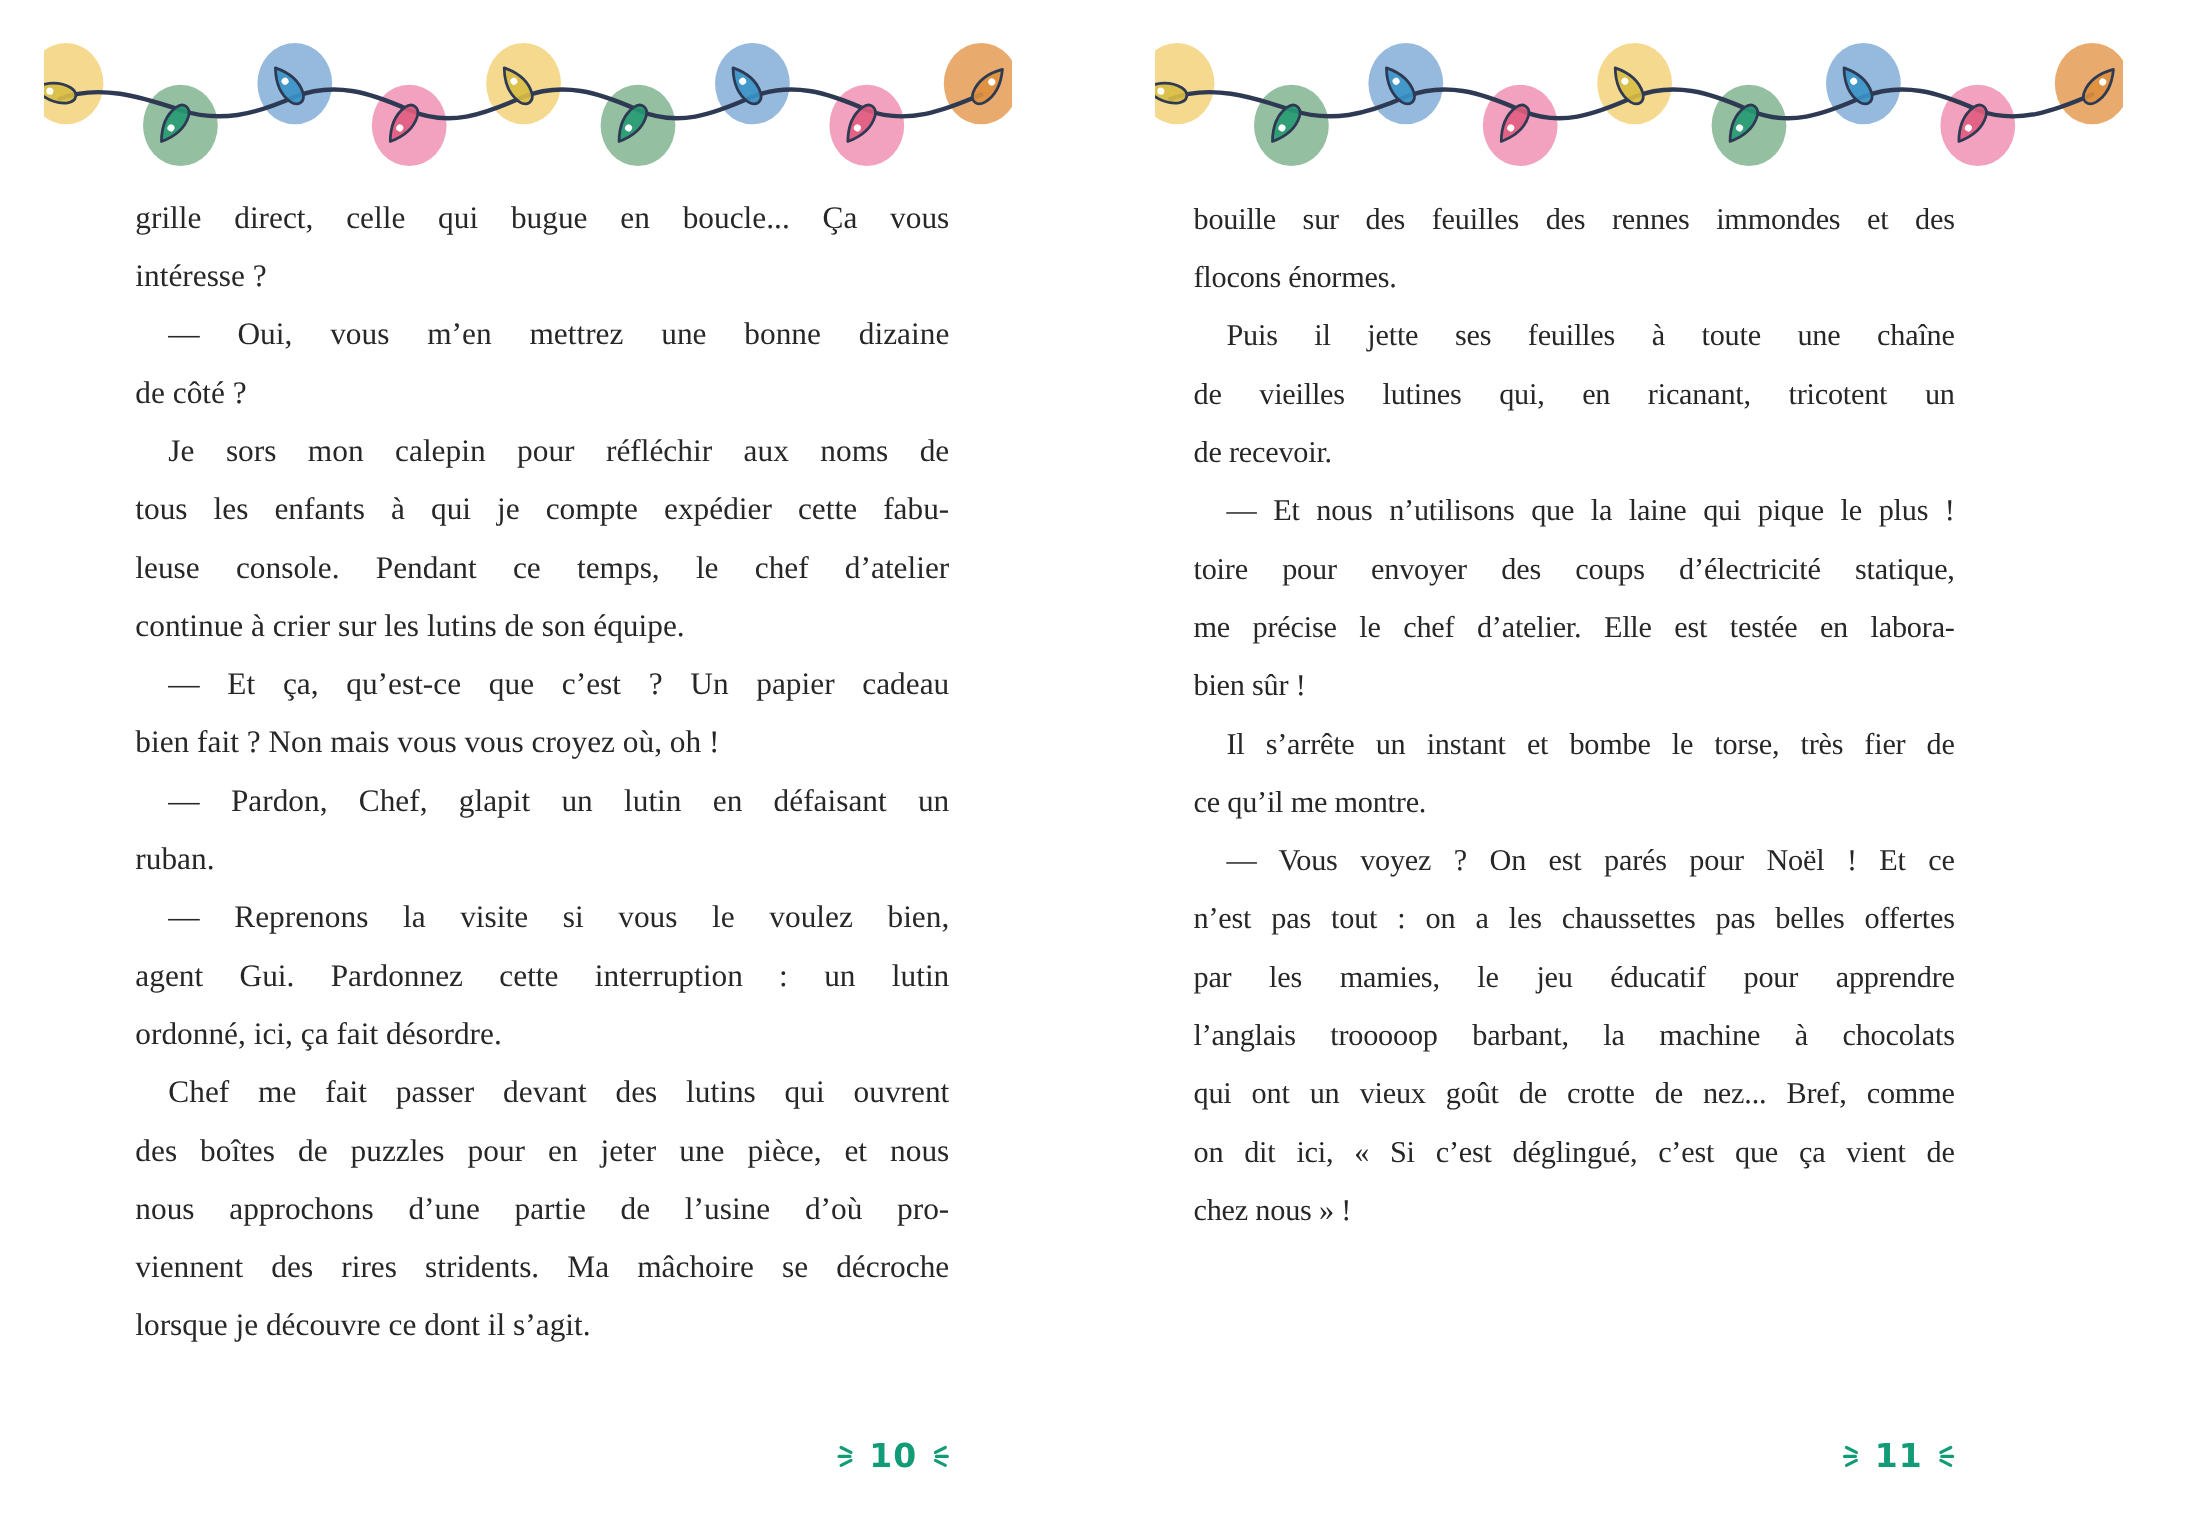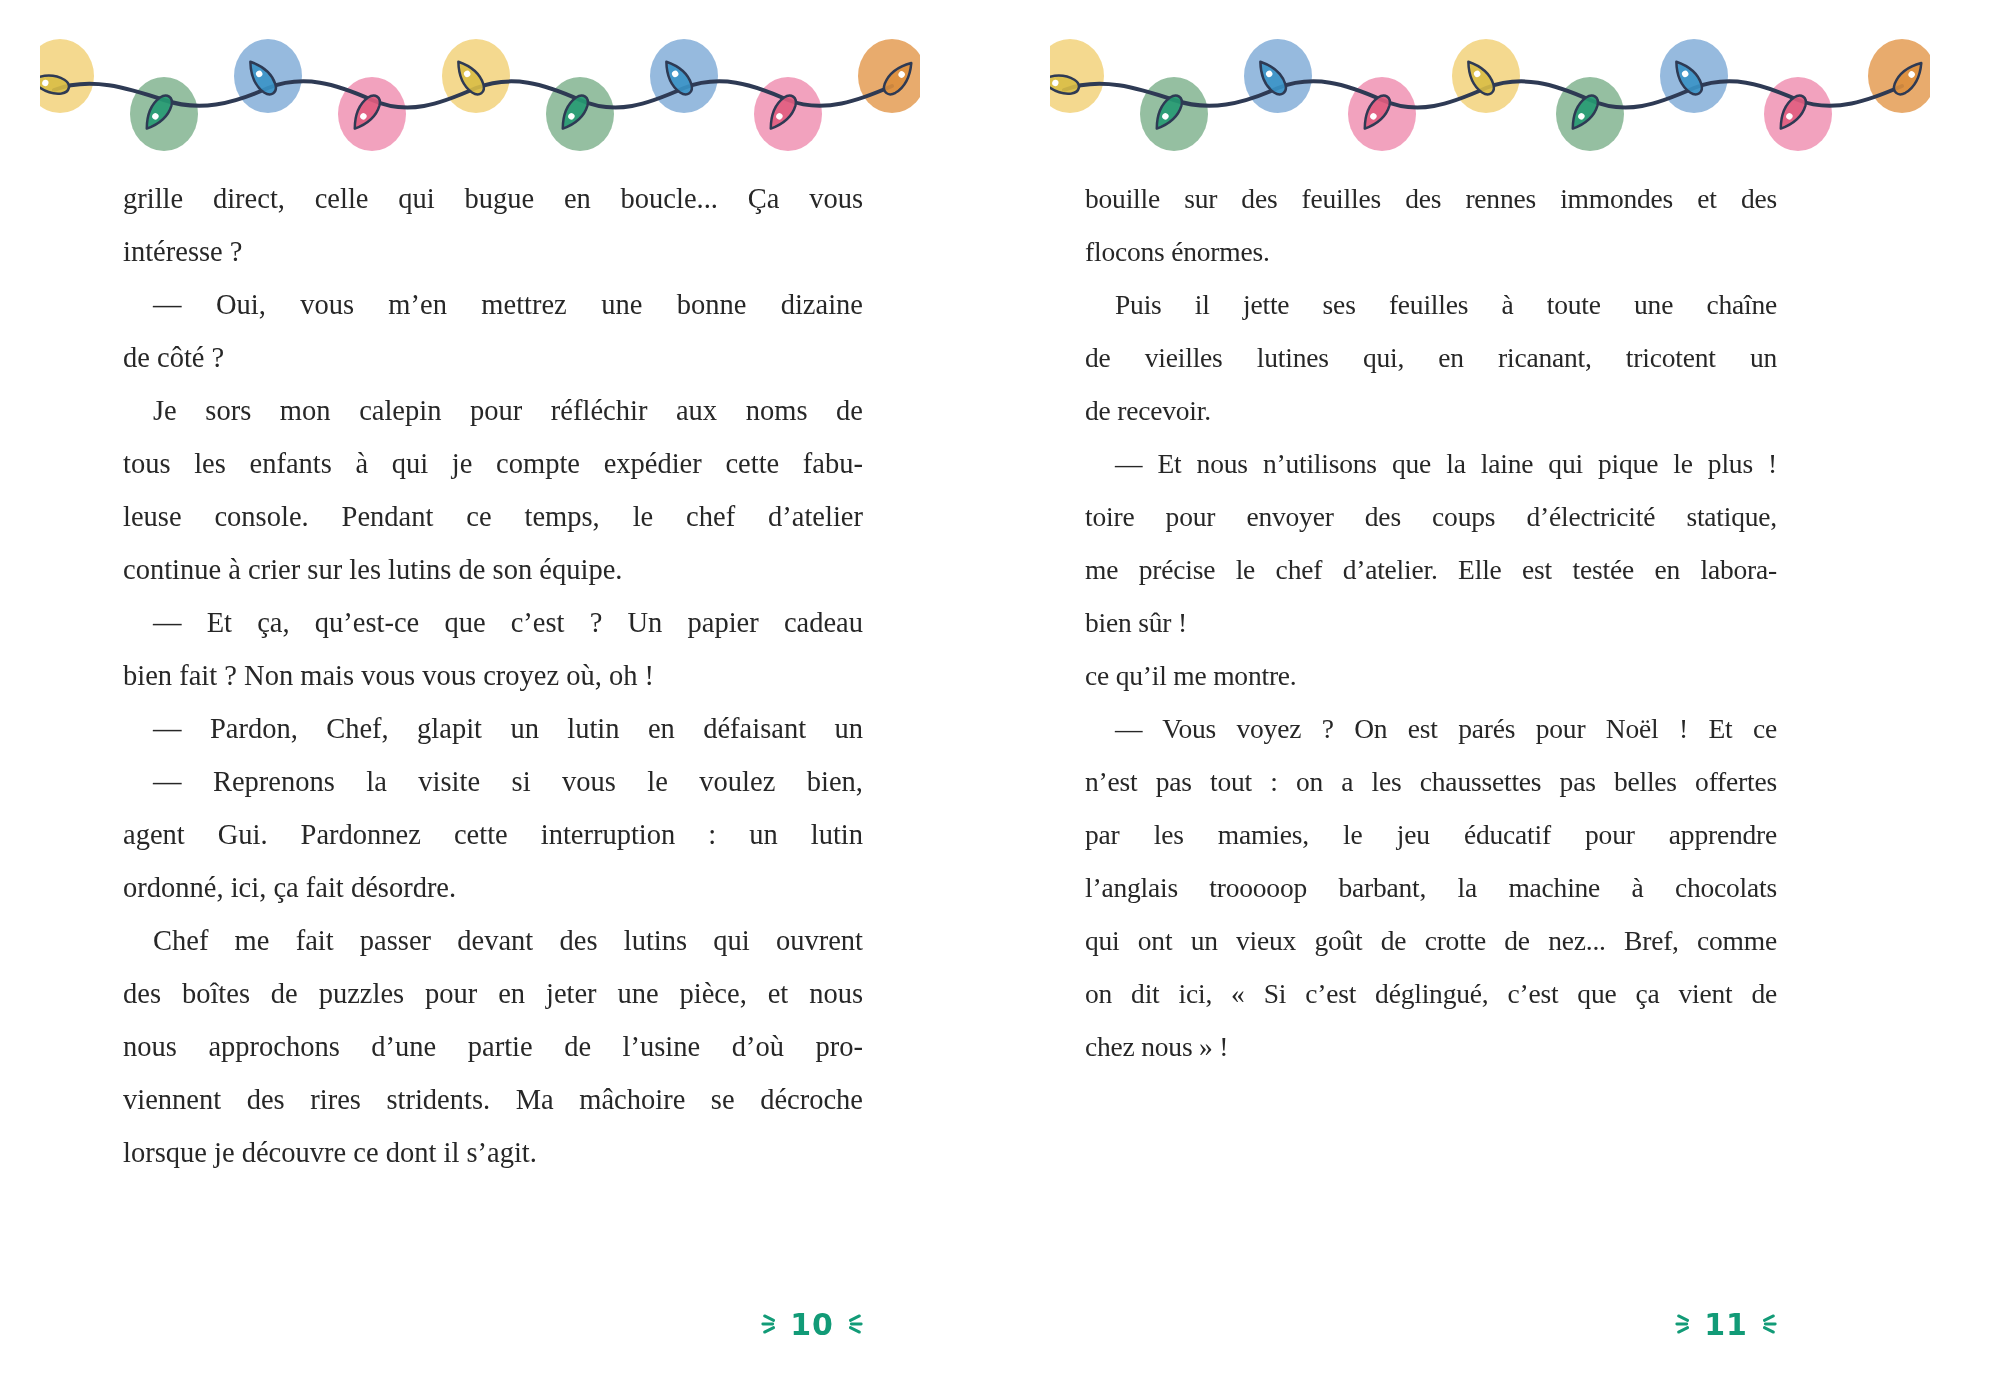--- a/index.html
+++ b/index.html
@@ -161,40 +161,42 @@
     <div class="line end">intéresse ?</div>
     <div class="line indent">— Oui, vous m’en mettrez une bonne dizaine</div>
     <div class="line end">de côté ?</div>
     <div class="line indent">Je sors mon calepin pour réfléchir aux noms de</div>
     <div class="line">tous les enfants à qui je compte expédier cette fabu-</div>
     <div class="line">leuse console. Pendant ce temps, le chef d’atelier</div>
     <div class="line end">continue à crier sur les lutins de son équipe.</div>
     <div class="line indent">— Et ça, qu’est-ce que c’est ? Un papier cadeau</div>
     <div class="line end">bien fait ? Non mais vous vous croyez où, oh !</div>
     <div class="line indent">— Pardon, Chef, glapit un lutin en défaisant un</div>
+    <div class="line end">ruban.</div>
     <div class="line indent">— Reprenons la visite si vous le voulez bien,</div>
     <div class="line">agent Gui. Pardonnez cette interruption : un lutin</div>
     <div class="line end">ordonné, ici, ça fait désordre.</div>
     <div class="line indent">Chef me fait passer devant des lutins qui ouvrent</div>
     <div class="line">des boîtes de puzzles pour en jeter une pièce, et nous</div>
     <div class="line">nous approchons d’une partie de l’usine d’où pro-</div>
     <div class="line">viennent des rires stridents. Ma mâchoire se décroche</div>
     <div class="line end">lorsque je découvre ce dont il s’agit.</div>
   </div>
 
 <div id="text-right" class="textcol">
     <div class="line">bouille sur des feuilles des rennes immondes et des</div>
     <div class="line end">flocons énormes.</div>
     <div class="line indent">Puis il jette ses feuilles à toute une chaîne</div>
     <div class="line">de vieilles lutines qui, en ricanant, tricotent un</div>
     <div class="line end">de recevoir.</div>
     <div class="line indent">— Et nous n’utilisons que la laine qui pique le plus !</div>
     <div class="line">toire pour envoyer des coups d’électricité statique,</div>
     <div class="line">me précise le chef d’atelier. Elle est testée en labora-</div>
     <div class="line end">bien sûr !</div>
+    <div class="line indent">Il s’arrête un instant et bombe le torse, très fier de</div>
     <div class="line end">ce qu’il me montre.</div>
     <div class="line indent">— Vous voyez ? On est parés pour Noël ! Et ce</div>
     <div class="line">n’est pas tout : on a les chaussettes pas belles offertes</div>
     <div class="line">par les mamies, le jeu éducatif pour apprendre</div>
     <div class="line">l’anglais trooooop barbant, la machine à chocolats</div>
     <div class="line">qui ont un vieux goût de crotte de nez... Bref, comme</div>
     <div class="line">on dit ici, « Si c’est déglingué, c’est que ça vient de</div>
     <div class="line end">chez nous » !</div>
   </div>
 

